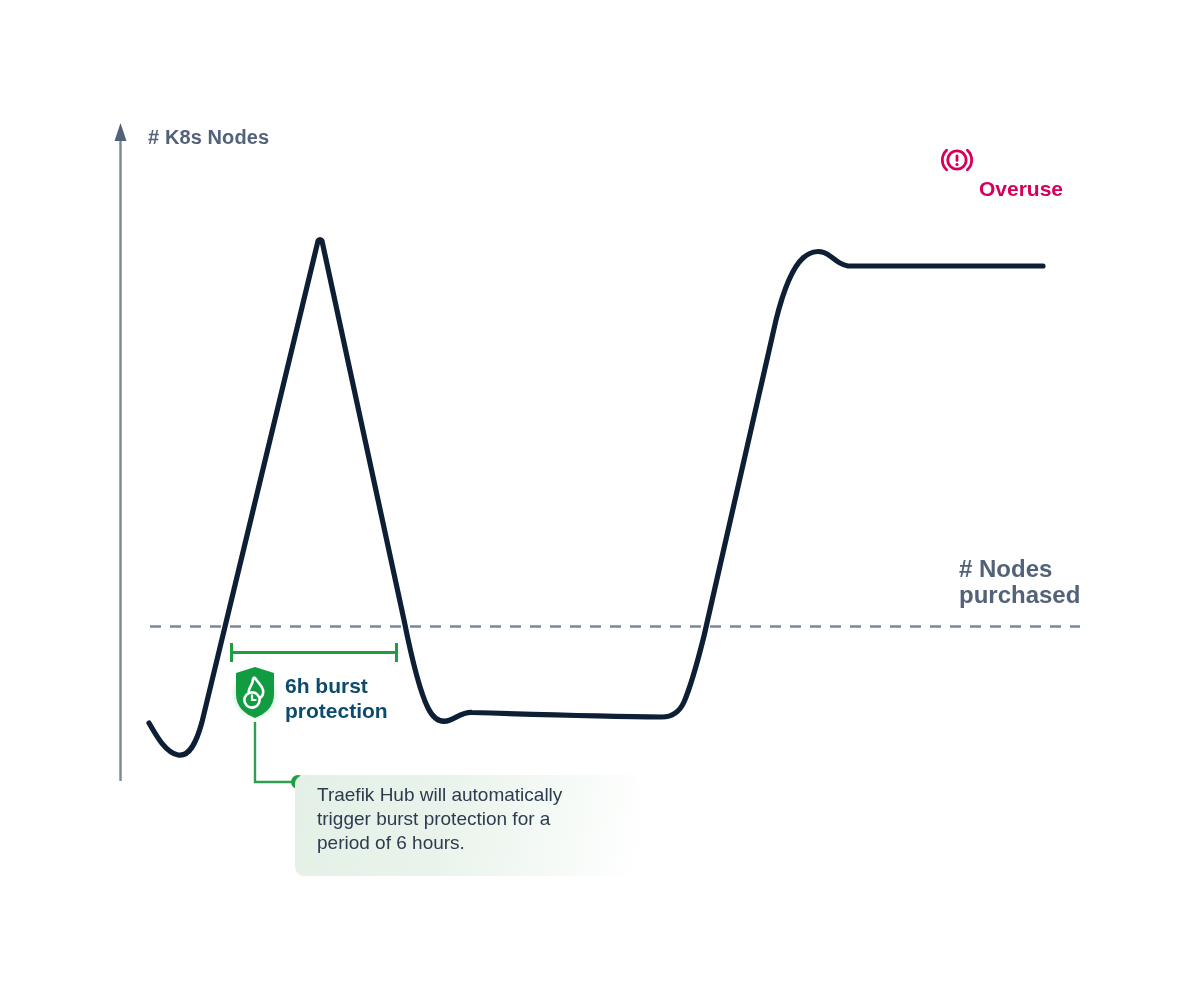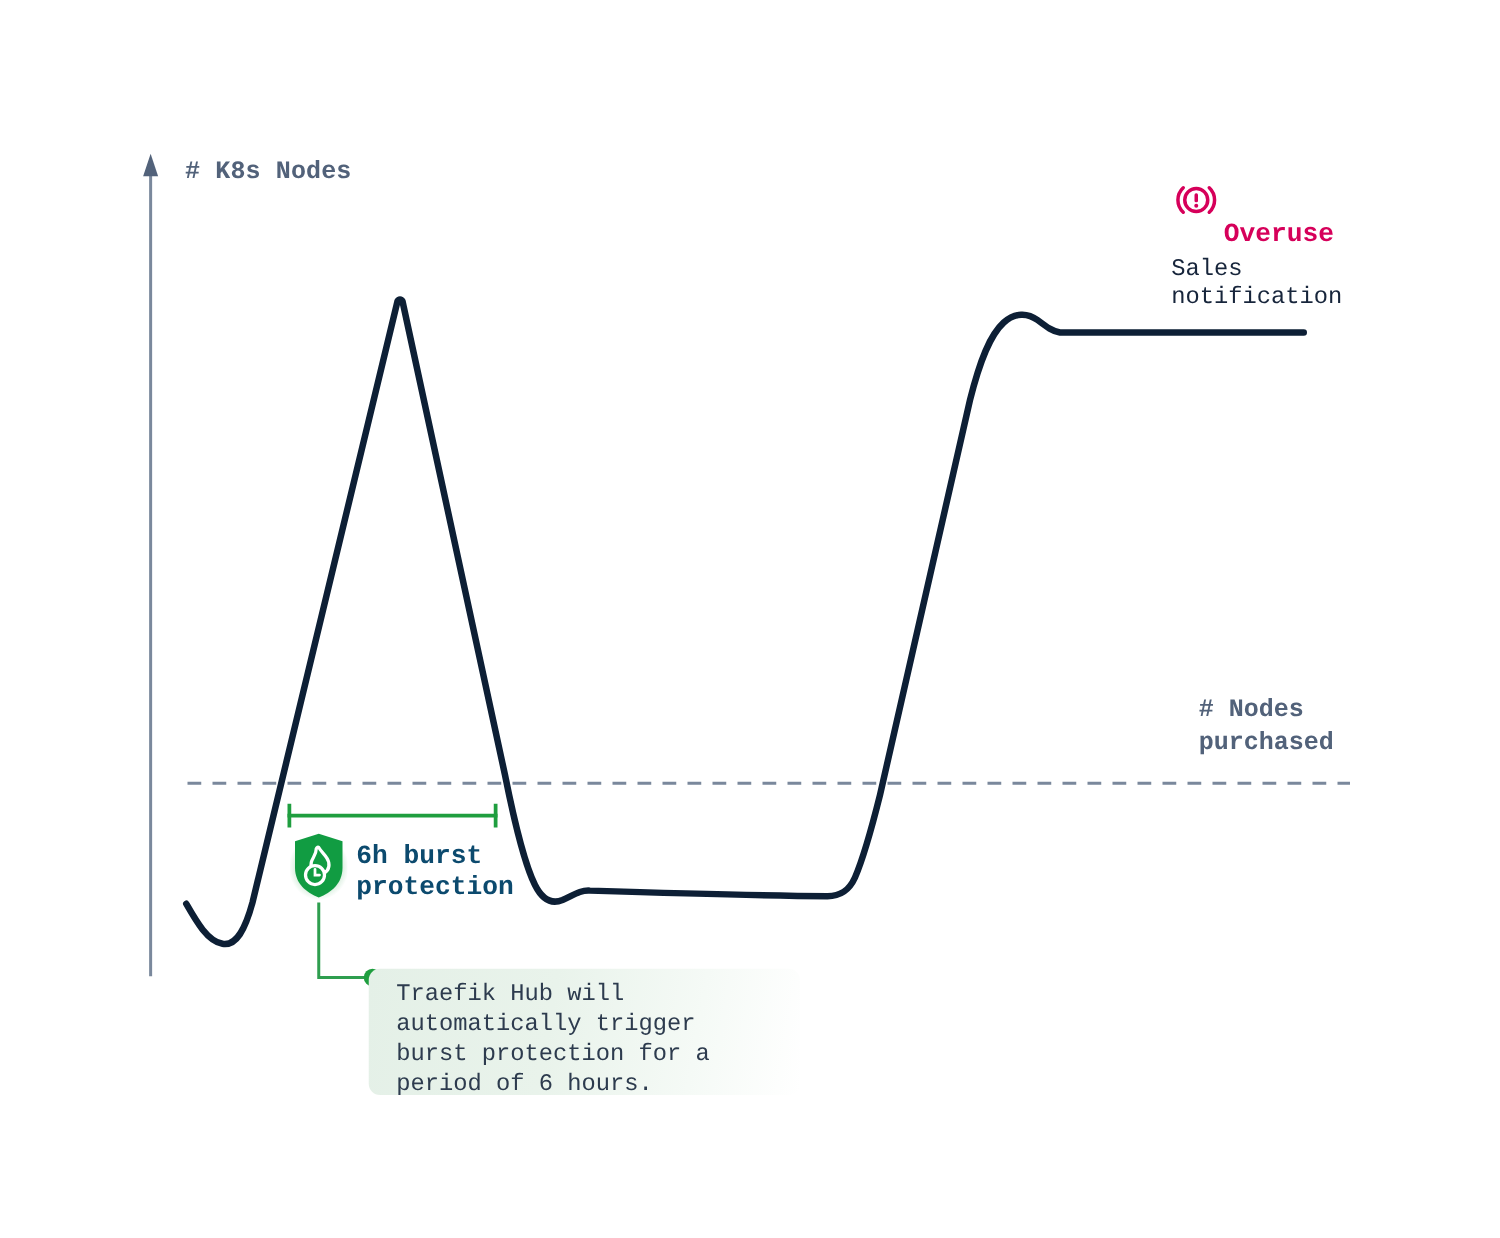--- a/index.html
+++ b/index.html
@@ -11,21 +11,20 @@
   body {
     font-family: "Liberation Sans", sans-serif;
     -webkit-font-smoothing: antialiased;
   }
   #stage {
     position: relative;
     width: 1200px;
     height: 990px;
     background: #ffffff;
     overflow: hidden;
-    font-family: Liberation Mono, monospace;
   }
   svg.layer {
     position: absolute;
     left: 0;
     top: 0;
     width: 1200px;
     height: 990px;
     overflow: visible;
   }
 
@@ -37,21 +36,21 @@
     font-weight: 700;
     color: #52627a;
     letter-spacing: 0.1px;
     white-space: nowrap;
   }
 
   .purchased-label {
     position: absolute;
     left: 959px;
     top: 556px;
-    font-size: 20px;
+    font-size: 24px;
     font-weight: 700;
     color: #52627a;
     line-height: 26px;
     white-space: pre-line;
   }
 
   .overuse-block {
     position: absolute;
     left: 937px;
     top: 145px;
@@ -174,22 +173,20 @@
 
   <div class="overuse-block">
     <svg class="overuse-icon" viewBox="0 0 40 30">
       <circle cx="20" cy="15" r="9.2" fill="none" stroke="#d6005a" stroke-width="2.8"></circle>
       <rect x="18.6" y="9.6" width="2.8" height="7.2" rx="1.3" fill="#d6005a"></rect>
       <circle cx="20" cy="19.6" r="1.6" fill="#d6005a"></circle>
       <path d="M 9.6 5.2 A 13.4 13.4 0 0 0 9.6 24.8" fill="none" stroke="#d6005a" stroke-width="2.8" stroke-linecap="round"></path>
       <path d="M 30.4 5.2 A 13.4 13.4 0 0 1 30.4 24.8" fill="none" stroke="#d6005a" stroke-width="2.8" stroke-linecap="round"></path>
     </svg>
     <div class="overuse-title">Overuse</div>
-    <div class="overuse-sub">Sales
-notification</div>
   </div>
 
   <div class="burst-group">
     <svg class="burst-badge" viewBox="0 0 46 54">
       <defs>
         <radialGradient id="shieldGlow" cx="50%" cy="50%" r="50%">
           <stop offset="60%" stop-color="#1f9e3f" stop-opacity="0.28"></stop>
           <stop offset="100%" stop-color="#1f9e3f" stop-opacity="0"></stop>
         </radialGradient>
       </defs>

